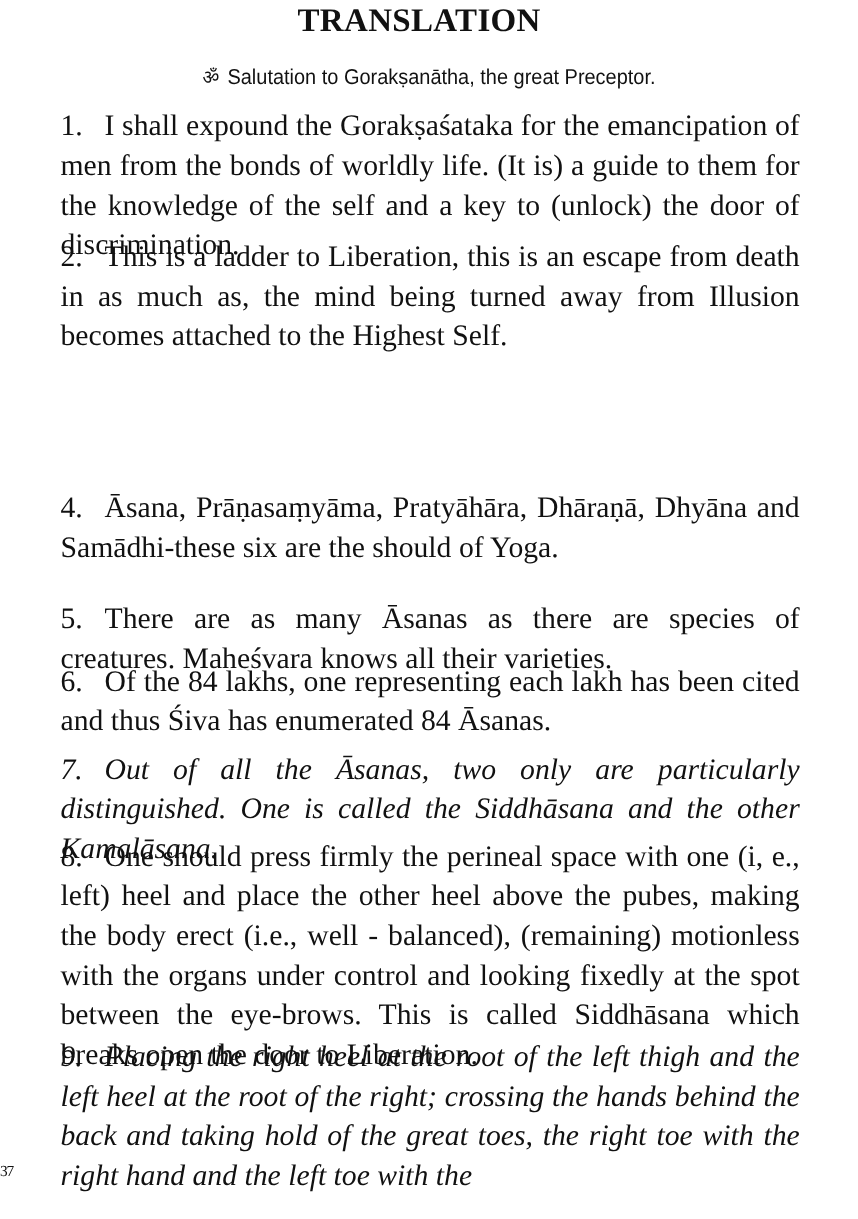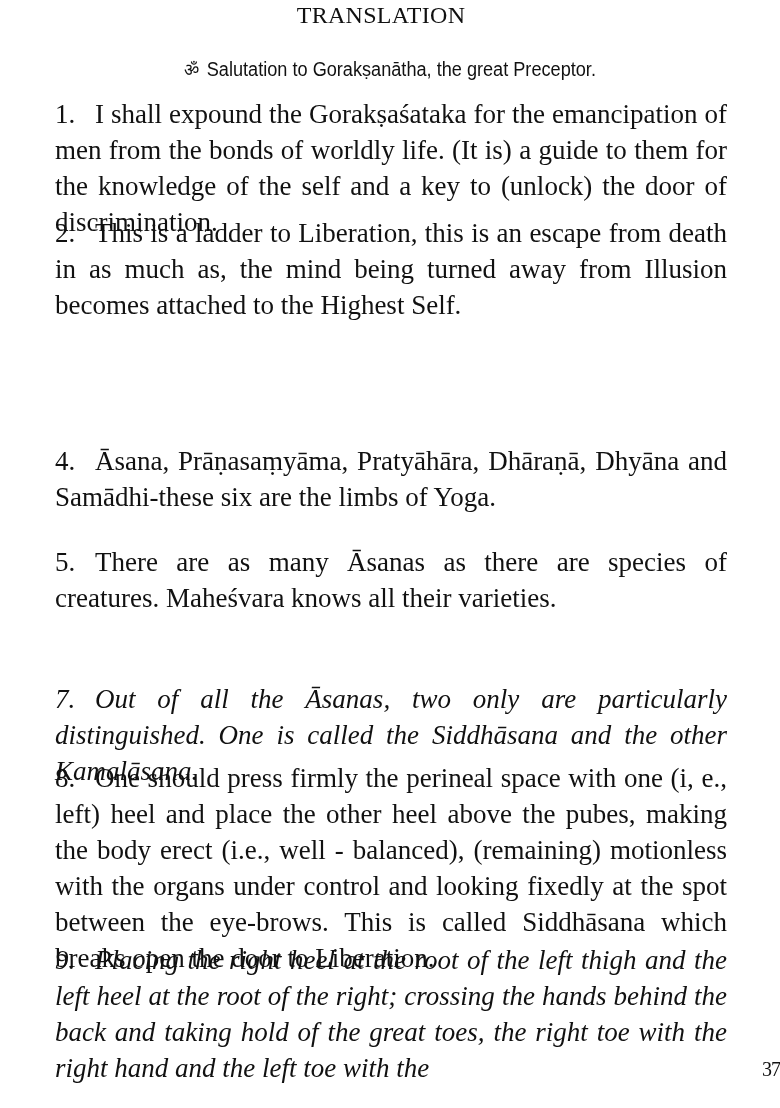--- a/index.html
+++ b/index.html
@@ -21,22 +21,22 @@
       top: 0;
       width: 780px;
       height: 1108px;
     }
     .title {
       position: absolute;
       top: 2px;
       left: 0;
       width: 762px;
       text-align: center;
-      font-weight: normal;
-      font-size: 24px;
+      font-weight: bold;
+      font-size: 30px;
       letter-spacing: 0.3px;
     }
     .invocation {
       position: absolute;
       top: 57px;
       left: 0;
       width: 780px;
       text-align: center;
       font-size: 19.5px;
       font-family: "Liberation Sans", "DejaVu Sans", sans-serif;
@@ -58,22 +58,22 @@
     }
     .verse .num {
       display: inline-block;
       width: 40px;
     }
     .page-number {
       position: absolute;
       top: 1058px;
       left: 0;
       width: 780px;
-      text-align: right;
-      font-size: 20px;
+      text-align: left;
+      font-size: 14px;
       letter-spacing: -1px;
     }
   </style>
 </head>
 <body>
 
 <div class="page">
 
   <div class="title">TRANSLATION</div>
 
@@ -84,27 +84,30 @@
   <p class="verse" style="top:96px; margin:0;">
     <span class="num">1.</span><span>I shall expound the Gorakṣaśataka for the emancipation of men from the bonds of worldly life. (It is) a guide to them for the knowledge of the self and a key to (unlock) the door of discrimination.</span>
   </p>
 
   <p class="verse" style="top:215px; margin:0;">
     <span class="num">2.</span><span>This is a ladder to Liberation, this is an escape from death in as much as, the mind being turned away from Illusion becomes attached to the Highest Self.</span>
   </p>
 
 
   <p class="verse" style="top:443px; margin:0;">
-    <span class="num">4.</span><span>Āsana, Prāṇasaṃyāma, Pratyāhāra, Dhāraṇā, Dhyāna and Samādhi-these six are the limbs of Yoga.</span>
+    <span class="num">4.</span><span>Āsana, Prāṇasaṃyāma, Pratyāhāra, Dhāraṇā, Dhyāna and Samādhi-these six are the should of Yoga.</span>
   </p>
 
   <p class="verse" style="top:544px; margin:0;">
     <span class="num">5.</span><span>There are as many Āsanas as there are species of creatures. Maheśvara knows all their varieties.</span>
   </p>
 
+  <p class="verse" style="top:601px; margin:0;">
+    <span class="num">6.</span><span>Of the 84 lakhs, one representing each lakh has been cited and thus Śiva has enumerated 84 Āsanas.</span>
+  </p>
 
   <p class="verse" style="top:681px; margin:0;font-style:italic;">
     <span class="num">7.</span><span>Out of all the Āsanas, two only are particularly distinguished. One is called the Siddhāsana and the other Kamalāsana.</span>
   </p>
 
   <p class="verse" style="top:760px; margin:0;">
     <span class="num">8.</span><span>One should press firmly the perineal space with one (i, e., left) heel and place the other heel above the pubes, making the body erect (i.e., well - balanced), (remaining) motionless with the organs under control and looking fixedly at the spot between the eye-brows. This is called Siddhāsana which breaks open the door to Liberation.</span>
   </p>
 
   <p class="verse" style="top:942px; margin:0;font-style:italic;">

